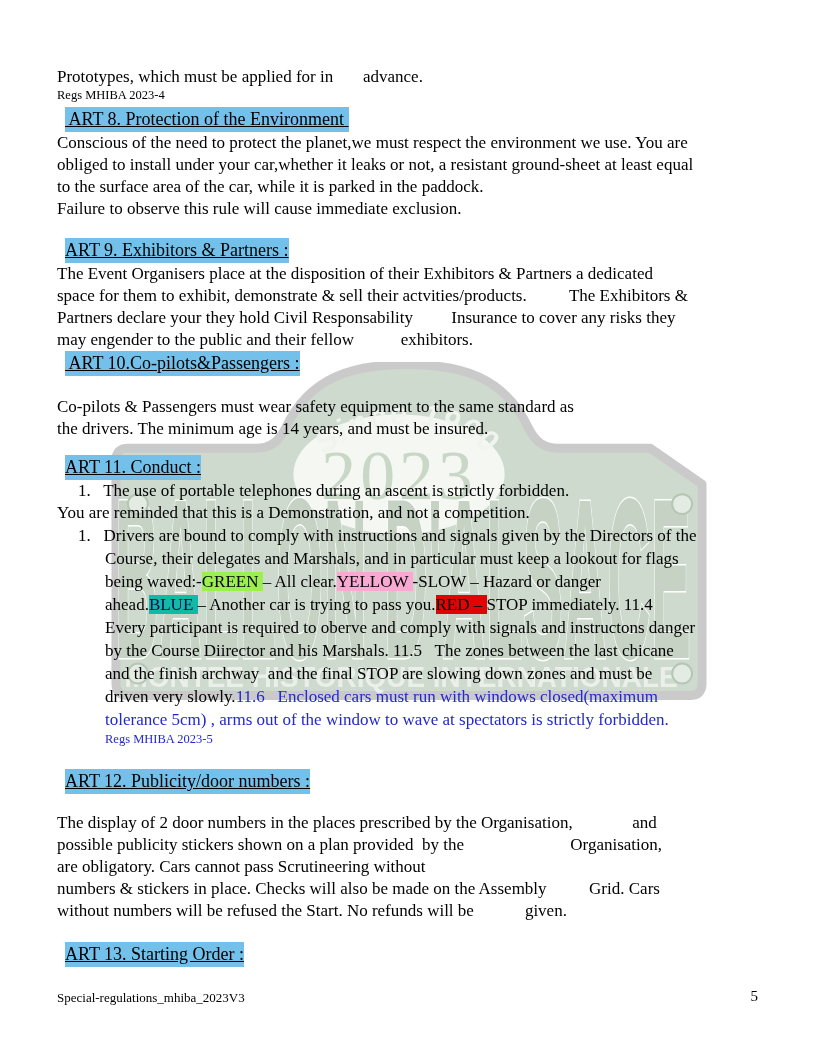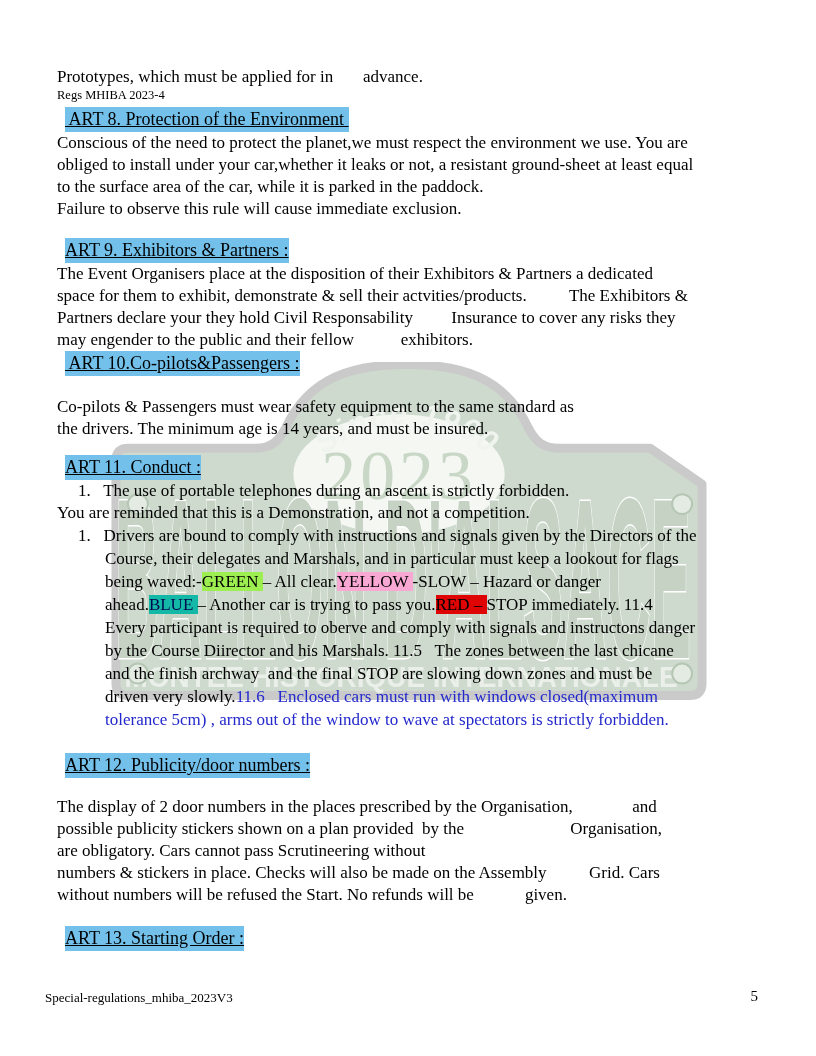--- a/index.html
+++ b/index.html
@@ -47,21 +47,21 @@
   .numline{padding-left:48px;text-indent:-27px;}
   .cont{padding-left:48px;line-height:23px;}
   .bluetext{color:#2228cc;}
   .hl-green{background:#9cee51;}
   .hl-yellow{background:#f9a8d4;}
   .hl-blue{background:#14b8a6;color:#000a4d;}
   .hl-red{background:#e00505;}
   .mt4{margin-top:4px;} .mt14{margin-top:22px;} .mt15{margin-top:15px;}
   .mt18{margin-top:18px;} .mt20{margin-top:20px;}
   
-  .footer-doc{position:absolute;left:45px;top:990px;font-size:13px;z-index:1;}
+  .footer-doc{position:absolute;left:57px;top:990px;font-size:13px;z-index:1;}
   .footer-page{position:absolute;right:58px;top:988px;font-size:15px;z-index:1;}
 </style>
 </head>
 <body>
 
 <div class="page">
 
   <svg class="watermark" viewBox="0 0 620 345" aria-hidden="true">
     <defs>
       <path id="archpath" d="M 218 100 A 125 125 0 0 1 398 100" fill="none"></path>
@@ -106,20 +106,21 @@
     <div class="tl">You are reminded that this is a Demonstration, and not a competition.</div>
     <div class="tl numline" style="line-height:23px;">1.   Drivers are bound to comply with instructions and signals given by the Directors of the</div>
     <div class="tl cont">Course, their delegates and Marshals, and in particular must keep a lookout for flags</div>
     <div class="tl cont"><span>being waved:-</span><span class="hl-green">GREEN </span><span>– All clear.</span><span class="hl-yellow">YELLOW </span><span>-SLOW – Hazard or danger</span></div>
     <div class="tl cont"><span>ahead.</span><span class="hl-blue">BLUE </span><span>– Another car is trying to pass you.</span><span class="hl-red">RED – </span><span>STOP immediately. 11.4</span></div>
     <div class="tl cont">Every participant is required to oberve and comply with signals and instructons danger</div>
     <div class="tl cont">by the Course Diirector and his Marshals. 11.5   The zones between the last chicane</div>
     <div class="tl cont">and the finish archway  and the final STOP are slowing down zones and must be</div>
     <div class="tl cont"><span>driven very slowly.</span><span class="bluetext">11.6   Enclosed cars must run with windows closed(maximum</span></div>
     <div class="tl cont bluetext">tolerance 5cm) , arms out of the window to wave at spectators is strictly forbidden.</div>
+    <div class="regs bluetext" style="padding-left:48px;">Regs MHIBA 2023-5</div>
 
     <div class="headrow mt14"><span class="head">ART 12. Publicity/door numbers :</span></div>
     <div class="tl mt18">The display of 2 door numbers in the places prescribed by the Organisation,              and</div>
     <div class="tl">possible publicity stickers shown on a plan provided  by the                         Organisation,</div>
     <div class="tl">are obligatory. Cars cannot pass Scrutineering without</div>
     <div class="tl">numbers &amp; stickers in place. Checks will also be made on the Assembly          Grid. Cars</div>
     <div class="tl">without numbers will be refused the Start. No refunds will be            given.</div>
 
     <div class="headrow mt20"><span class="head">ART 13. Starting Order :</span></div>
 

